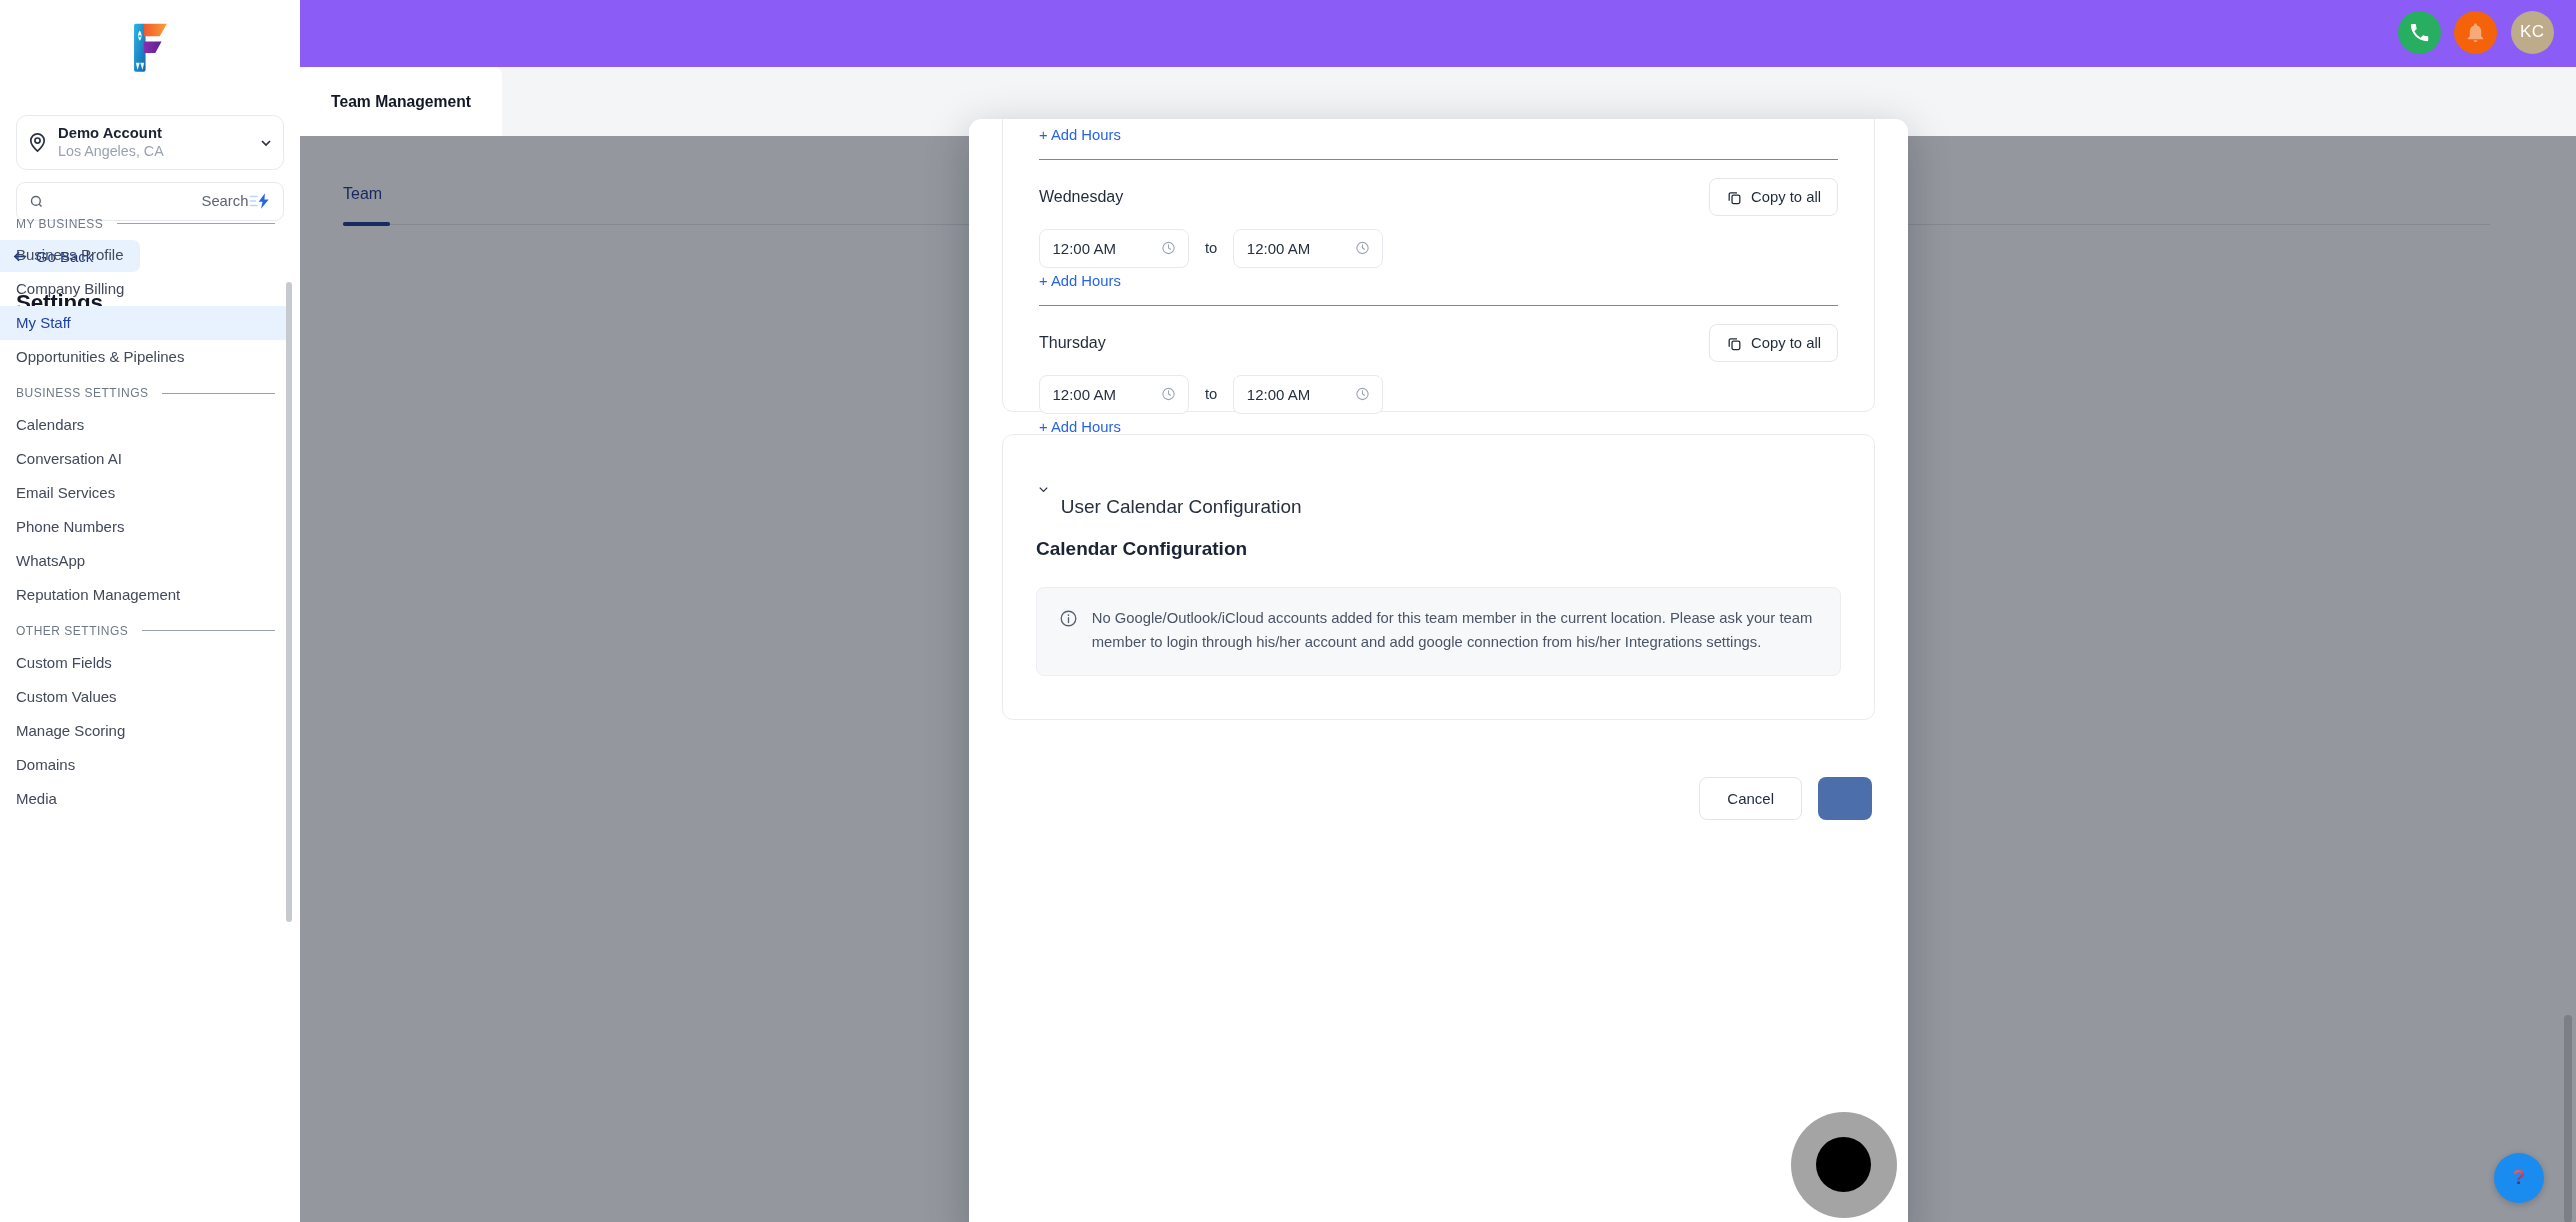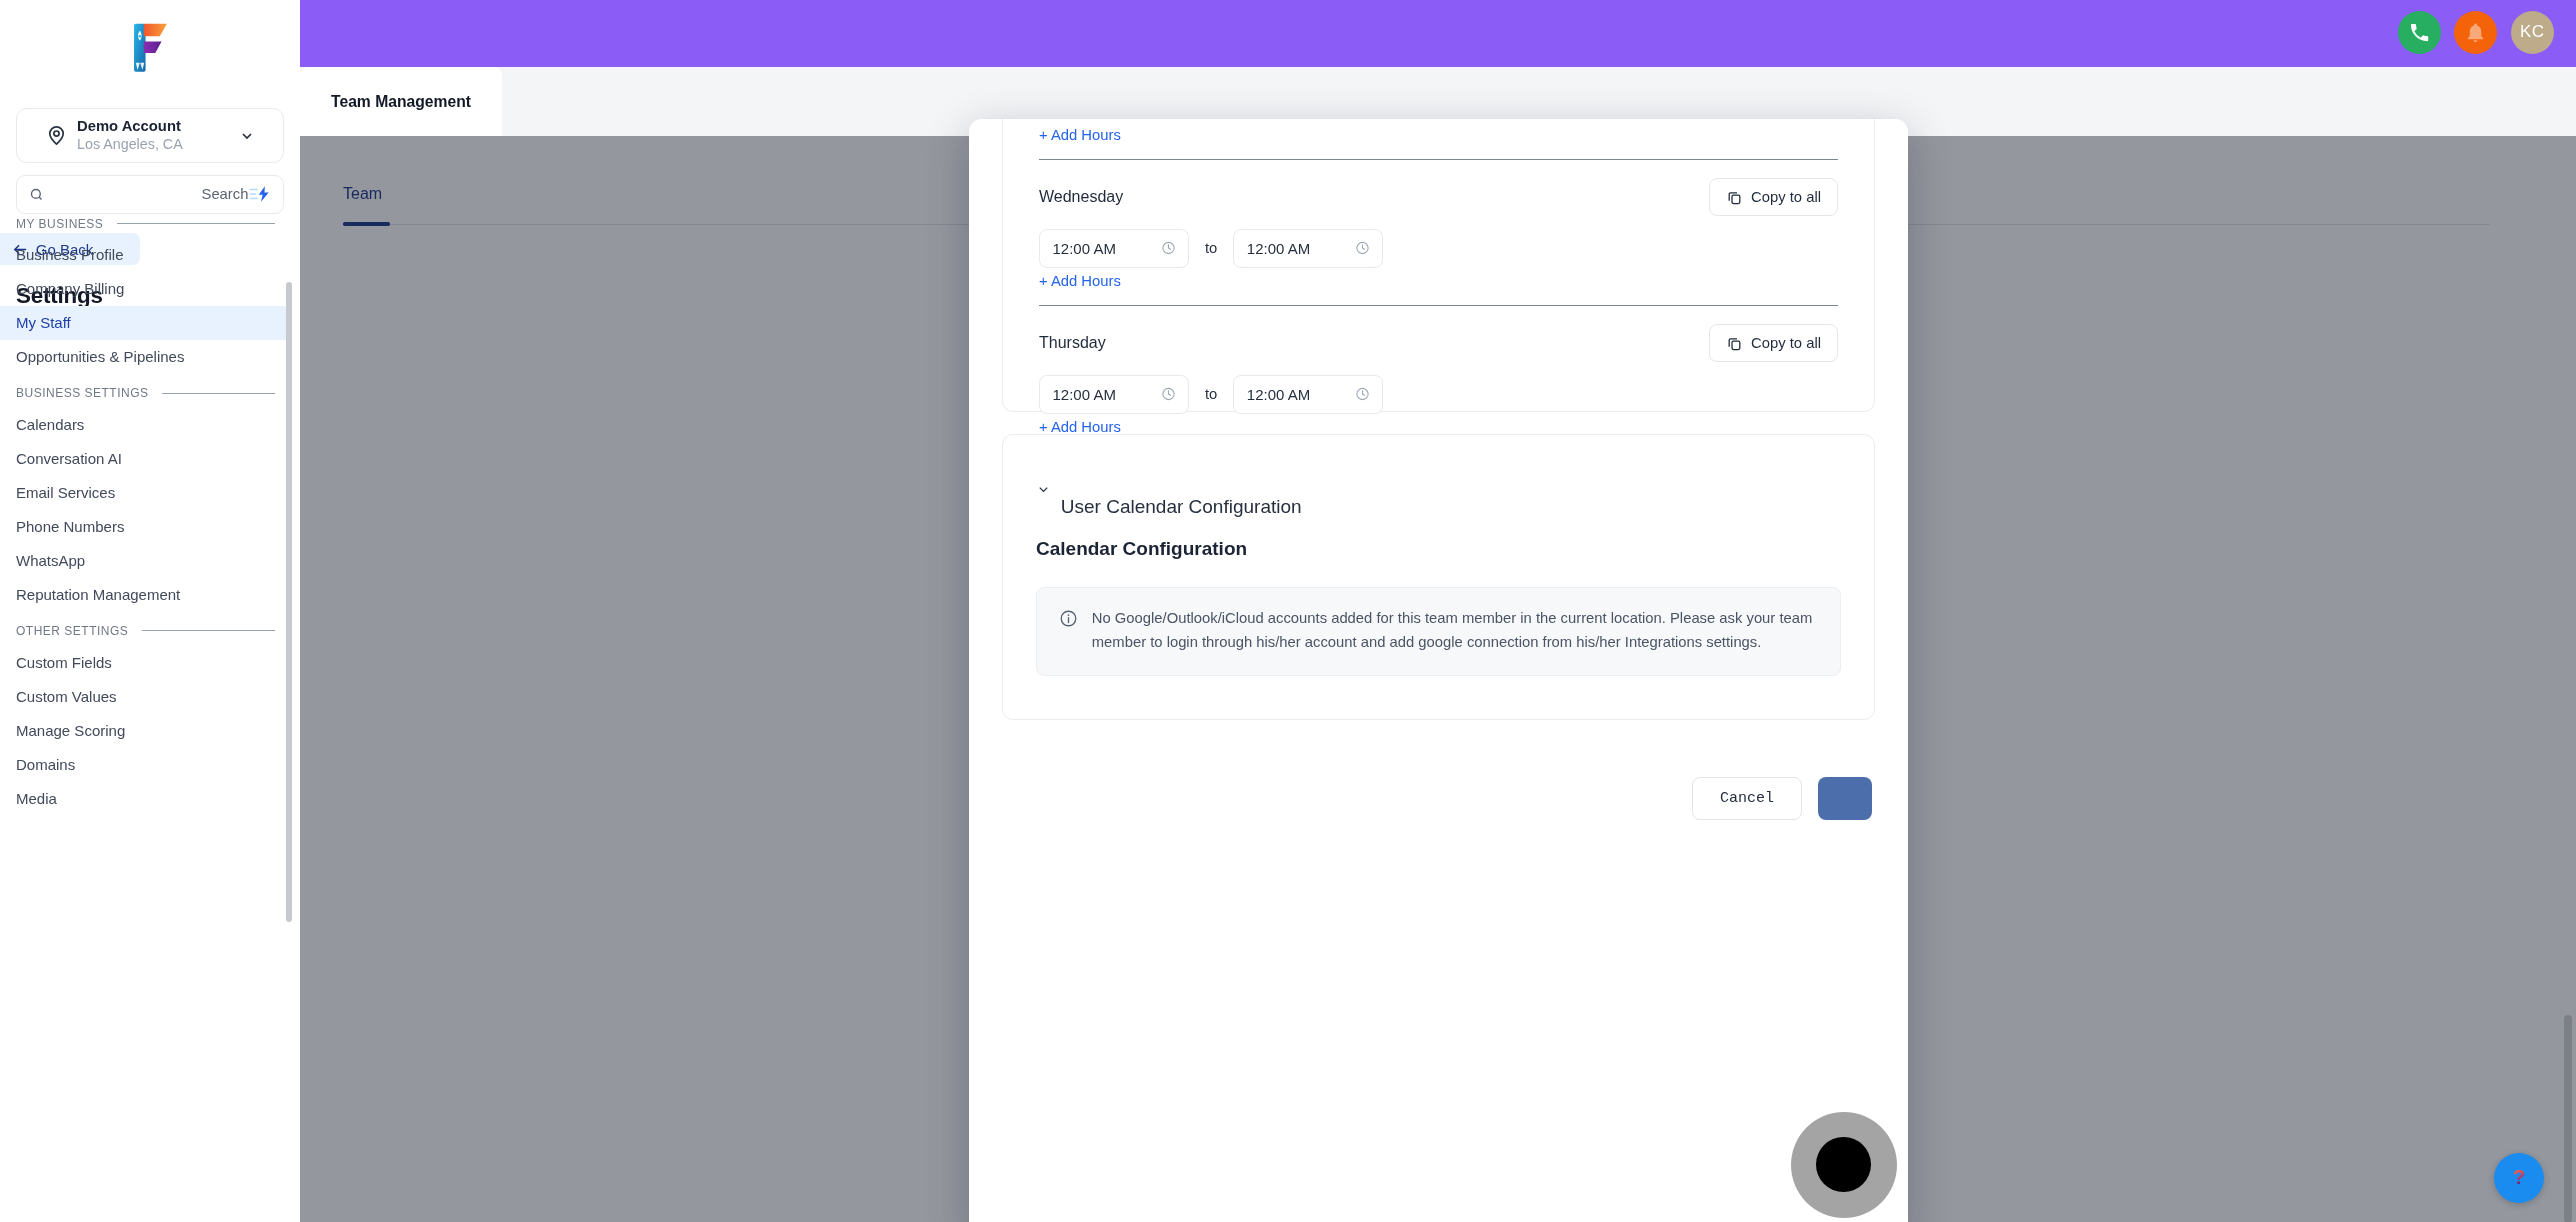--- a/index.html
+++ b/index.html
@@ -20,26 +20,26 @@
     overflow: hidden;
     z-index: 40;
   }
   .logo-wrap {
     height: 98px;
     display: flex; align-items: center; justify-content: center;
   }
   .logo-mark { width: 48px; height: 55px; display:block; }
 
   .loc-card {
-    margin: 10px 16px 0 16px;
+    margin: 17px 16px 0 16px;
     height: 55px;
     border: 0.9px solid #e7e9ee;
     border-radius: 10.7px;
     display: flex; align-items: center;
-    padding: 0 28px;
+    padding: 0 9px;
     background: #fff;
   }
   .loc-pin { width: 23px; height: 23px; flex: 0 0 23px; margin-right: 9px; }
   .loc-texts { flex: 1 1 auto; min-width: 0; }
   .loc-name { font-size: 14.8px; font-weight: 700; color: #1c2434; line-height: 1.25; }
   .loc-sub  { font-size: 14.3px; color: #9aa2ae; line-height: 1.25; }
   .loc-chev { width: 16px; height: 16px; flex: 0 0 16px; color:#2b3443; }
 
   .search-card {
     margin: 11.6px 16px 0 16px;
@@ -255,21 +255,21 @@
   #modal-footer {
     position: absolute; left: 0; top: 626px;
     width: 939px; height: 107px;
     display: flex; align-items: center; justify-content: flex-end;
     gap: 16px; padding-right: 36px;
   }
   .btn-cancel {
     height: 43px; padding: 0 27px;
     border: 0.9px solid #e1e4e9; border-radius: 8px;
     background: #fff; color: #1f2a3a; font-size: 15px; cursor: pointer;
-    font-family: Liberation Mono, monospace;
+    font-family: Liberation Sans, sans-serif;
   }
   .btn-primary {
     height: 43px; padding: 0 27px;
     border: none; border-radius: 8px;
     background: #4c6fab; color: #fff; font-size: 15px; cursor: pointer;
     font-family: "Liberation Sans", sans-serif;
   }
 
   
   #click-halo {

